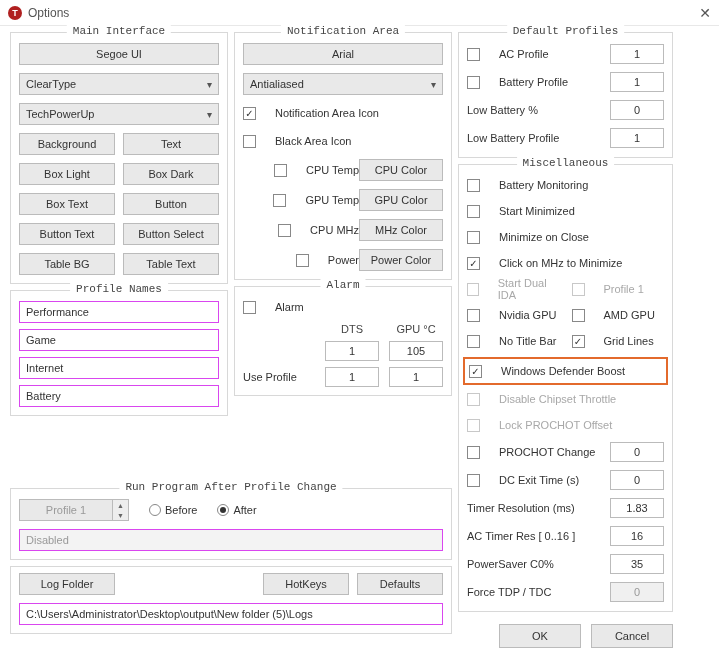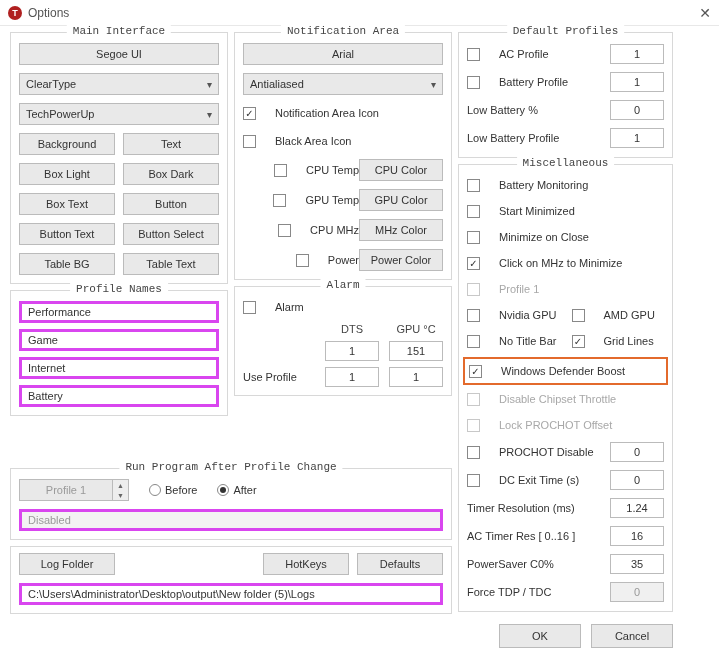--- a/index.html
+++ b/index.html
@@ -12,21 +12,21 @@
 .col { display: flex; flex-direction: column; gap: 6px; }
 .col-left { width: 218px; }
 .col-mid { width: 218px; }
 .col-right { width: 215px; justify-content: flex-end; }
 .group { border: 1px solid #d8d8d8; padding: 6px 8px 8px 8px; position: relative; }
 .group > .gtitle { position: absolute; top: -8px; left: 50%; transform: translateX(-50%); background: #fff; padding: 0 6px; color: #444; font-size: 11px; white-space: nowrap; font-family: Liberation Mono, monospace; }
 .btn { background: #e9e9e9; border: 1px solid #bbb; height: 22px; display: flex; align-items: center; justify-content: center; cursor: pointer; font-size: 11px; color: #333; }
 .btn.disabled { color: #9a9a9a; }
 .sel { width: 100%; height: 22px; border: 1px solid #bbb; background: #e9e9e9; padding: 0 6px; display: flex; align-items: center; justify-content: space-between; cursor: pointer; }
 .sel .chev { font-size: 10px; color: #555; }
-.txt { width: 100%; height: 22px; border: 3px solid #d946ef; background: #fff; padding: 0 6px; display: flex; align-items: center; color: #333; }
+.txt { width: 100%; height: 22px; border: 1px solid #d946ef; background: #fff; padding: 0 6px; display: flex; align-items: center; color: #333; }
 .row2 { display: flex; gap: 8px; }
 .row2 > * { flex: 1; }
 .chk { display: flex; align-items: center; gap: 19px; height: 20px; cursor: pointer; }
 .chk .box { width: 13px; height: 13px; border: 1px solid #888; background: #fff; display: flex; align-items: center; justify-content: center; font-size: 10px; color: #333; }
 .chk.disabled .box { border-color: #c8c8c8; }
 .chk.disabled .lab { color: #a8a8a8; }
 .chk .box.on::after { content: "✓"; }
 .numbox { width: 54px; height: 20px; border: 1px solid #bbb; background: #fff; display: flex; align-items: center; justify-content: center; color: #333; }
 .numbox.ro { background: #f0f0f0; color: #999; }
 .radio { display: inline-flex; align-items: center; gap: 4px; }
@@ -161,21 +161,21 @@
         <div class="chk">
             <span class="box"></span>
             <span class="lab">Alarm</span>
           </div>
         <div class="alarm-grid" style="margin-top:6px">
           <div></div>
             <div class="hdr">DTS</div>
             <div class="hdr">GPU °C</div>
           <div></div>
             <div class="numbox">1</div>
-            <div class="numbox">151</div>
+            <div class="numbox">105</div>
           <div class="lab">Use Profile</div>
             <div class="numbox">1</div>
             <div class="numbox">1</div>
         </div>
       </div>
     </div>
   </div>
 
   <div class="col col-right">
     <div class="group">
@@ -219,20 +219,24 @@
           </div>
         <div class="chk">
             <span class="box"></span>
             <span class="lab">Minimize on Close</span>
           </div>
         <div class="chk">
             <span class="box on"></span>
             <span class="lab">Click on MHz to Minimize</span>
           </div>
         <div class="mrow">
+          <div class="chk disabled">
+              <span class="box"></span>
+              <span class="lab">Start Dual IDA</span>
+            </div>
           <div class="chk disabled">
               <span class="box"></span>
               <span class="lab">Profile 1</span>
             </div>
         </div>
         <div class="mrow">
           <div class="chk">
               <span class="box"></span>
               <span class="lab">Nvidia GPU</span>
             </div>
@@ -261,34 +265,34 @@
             <span class="box"></span>
             <span class="lab">Disable Chipset Throttle</span>
           </div>
         <div class="chk disabled">
             <span class="box"></span>
             <span class="lab">Lock PROCHOT Offset</span>
           </div>
         <div class="numlbl">
             <div class="chk">
               <span class="box"></span>
-              <span class="lab">PROCHOT Disable</span>
+              <span class="lab">PROCHOT Change</span>
             </div>
             <div class="numbox">0</div>
           </div>
         <div class="numlbl">
             <div class="chk">
               <span class="box"></span>
               <span class="lab">DC Exit Time (s)</span>
             </div>
             <div class="numbox">0</div>
           </div>
         <div class="numlbl">
             <span class="lab">Timer Resolution (ms)</span>
-            <div class="numbox">1.24</div>
+            <div class="numbox">1.83</div>
           </div>
         <div class="numlbl">
             <span class="lab">AC Timer Res [ 0..16 ]</span>
             <div class="numbox">16</div>
           </div>
         <div class="numlbl">
             <span class="lab">PowerSaver C0%</span>
             <div class="numbox">35</div>
           </div>
         <div class="numlbl">
@@ -298,21 +302,21 @@
       </div>
     </div>
 
     <div class="footer-btns">
       <div class="btn">OK</div>
       <div class="btn">Cancel</div>
     </div>
   </div>
 </div>
 
-<div style="position:absolute; left:10px; top:468px; width:442px;">
+<div style="position:absolute; left:10px; top:488px; width:442px;">
   <div class="group">
     <div class="gtitle">Run Program After Profile Change</div>
     <div style="margin-top:4px; display:flex; gap:20px; align-items:center;">
       <div class="spinner" style="width:110px">
           <div class="btn disabled">Profile 1</div>
           <div class="arrows">
             <div>▲</div>
             <div>▼</div>
           </div>
         </div>

